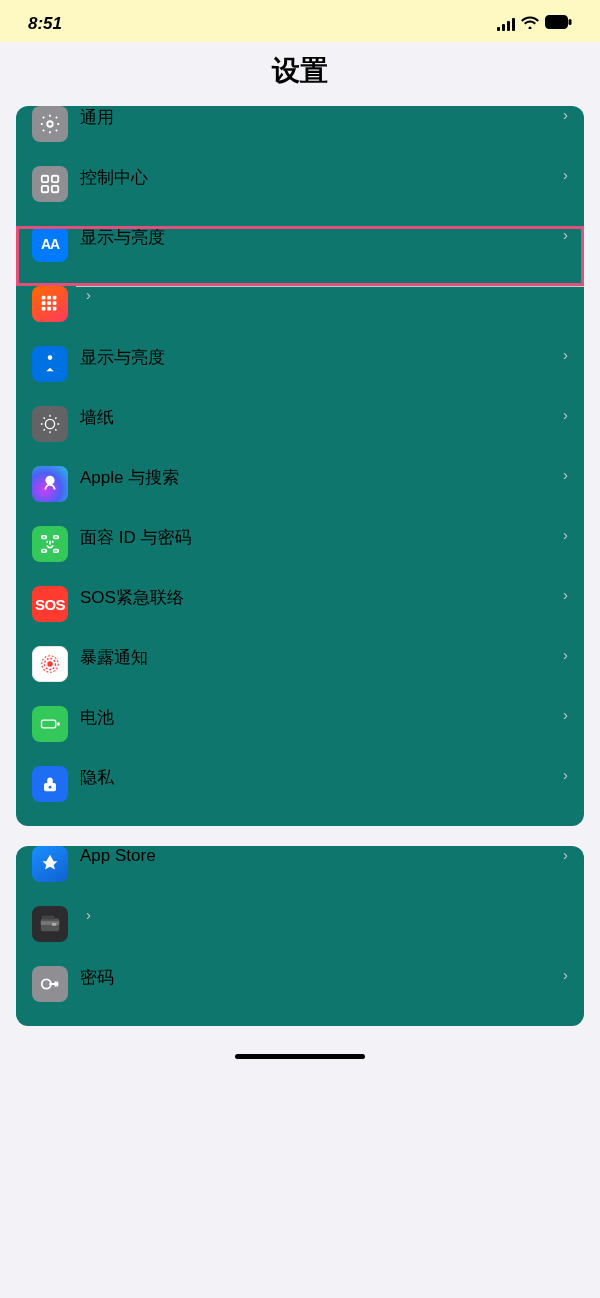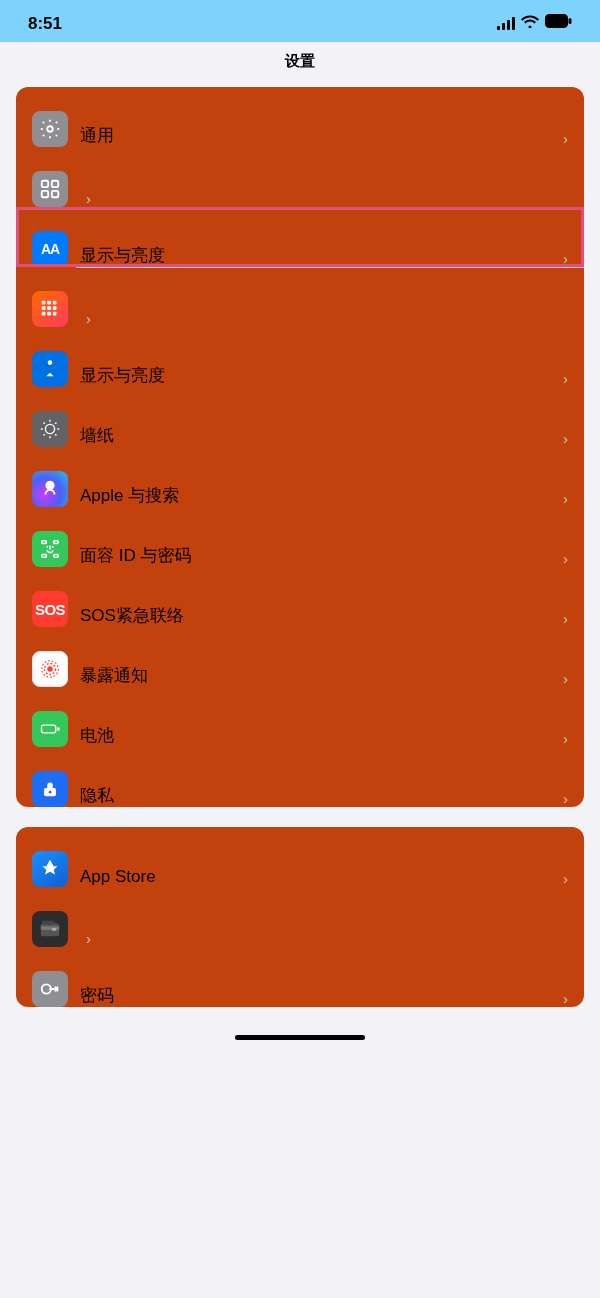--- a/index.html
+++ b/index.html
@@ -8,23 +8,24 @@
       min-height: 1298px;
       background: #f2f2f7;
       font-family: -apple-system, "PingFang SC", "Helvetica Neue", sans-serif;
       overflow-x: hidden;
     }
 
     
     .status-bar {
       display: flex;
       justify-content: space-between;
-      align-items: flex-start;
+      align-items: center;
       padding: 14px 28px 8px 28px;
-      background: #7dd3fc;
+      background: #fef9c3;
+      font-style: italic;
     }
     .status-time {
       font-size: 17px;
       font-weight: 600;
       color: #000;
     }
     .status-icons {
       display: flex;
       align-items: center;
       gap: 6px;
@@ -38,43 +39,43 @@
     .signal-bars span {
       display: block;
       width: 3px;
       background: #000;
       border-radius: 1px;
     }
 
     
     .page-title {
       text-align: center;
-      font-size: 15px;
+      font-size: 28px;
       font-weight: 600;
       color: #000;
       padding: 10px 0 16px 0;
       background: #f2f2f7;
     }
 
     
     .settings-section {
       margin: 0 16px 20px 16px;
       background: #fff;
       border-radius: 12px;
       overflow: hidden;
     }
 
     .settings-row {
       display: flex;
-      align-items: flex-end;
+      align-items: flex-start;
       padding: 0 16px;
       min-height: 60px;
       cursor: pointer;
       position: relative;
-      background: #c2410c;
+      background: #0f766e;
     }
     .settings-row:not(:last-child)::after {
       content: '';
       position: absolute;
       bottom: 0;
       left: 60px;
       right: 0;
       height: 0.5px;
       background: #c8c8cc;
     }
@@ -178,20 +179,21 @@
 
   <div class="settings-row">
     <div class="row-icon icon-gray">
       <svg viewBox="0 0 24 24" fill="none" stroke="white" stroke-width="2">
         <rect x="3" y="3" width="7" height="7" rx="1.5"></rect>
         <rect x="14" y="3" width="7" height="7" rx="1.5"></rect>
         <rect x="3" y="14" width="7" height="7" rx="1.5"></rect>
         <rect x="14" y="14" width="7" height="7" rx="1.5"></rect>
       </svg>
     </div>
+    <span class="row-label">控制中心</span>
     <span class="row-chevron">›</span>
   </div>
 
   <div class="settings-row highlighted">
     <div class="row-icon icon-blue" style="font-size:14px;font-weight:700;letter-spacing:-1px;">AA</div>
     <span class="row-label">显示与亮度</span>
     <span class="row-chevron">›</span>
   </div>
 
   <div class="settings-row">

